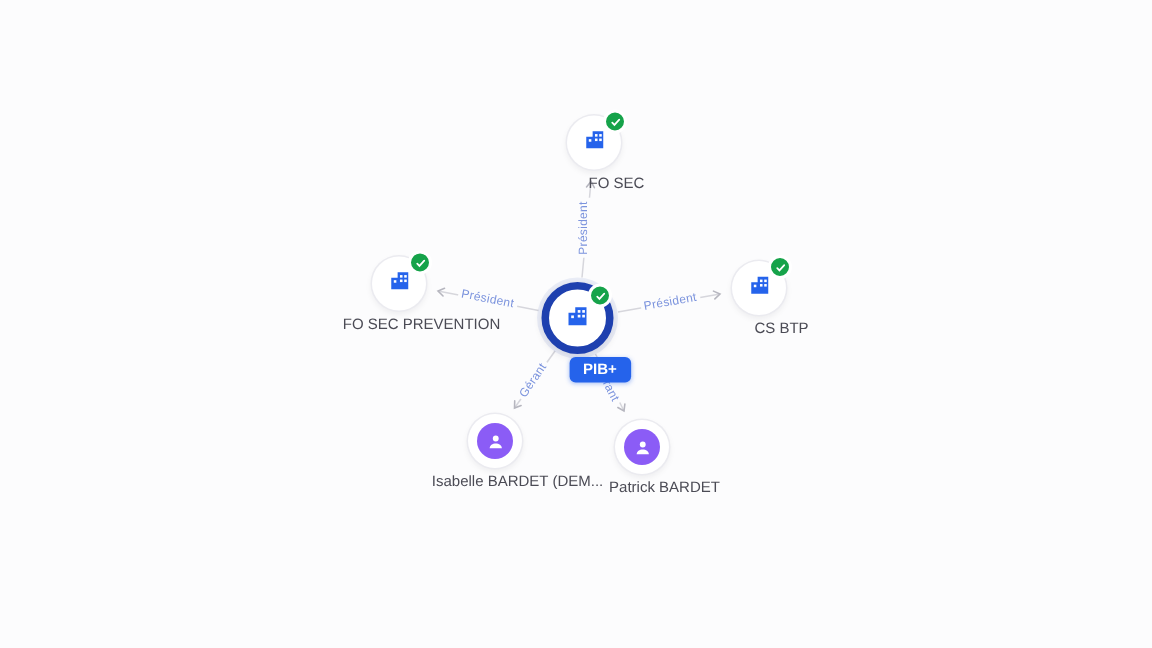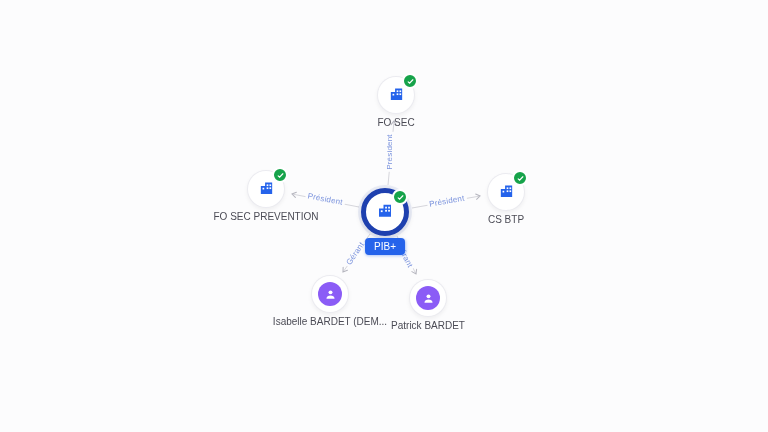--- a/index.html
+++ b/index.html
@@ -69,33 +69,33 @@
   .person-badge {
     width: 24px; height: 24px;
     border-radius: 50%;
     background: #8b5cf6;
     display: flex;
     align-items: center;
     justify-content: center;
   }
   .node-label {
     position: absolute;
-    top: 22px; left: 0;
+    top: 22px; left: 15px;
     transform: translateX(-50%);
     white-space: nowrap;
     font-size: 10px;
     color: #4b4b55;
     cursor: pointer;
     text-align: right;
   }
   .node.center .node-label {
     top: 26px;
     background: #2563eb;
     color: #ffffff;
-    font-weight: normal;
+    font-weight: bold;
     font-size: 10px;
     padding: 3px 9px;
     border-radius: 4px;
     box-shadow: 0 1px 3px rgba(37,99,235,0.35);
   }
 </style>
 </head>
 <body>
 
 <div class="canvas">

